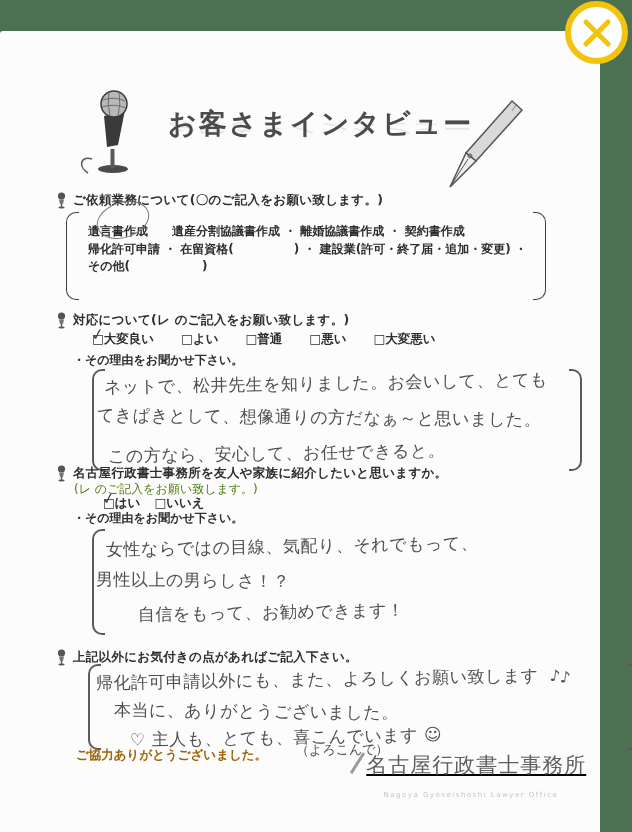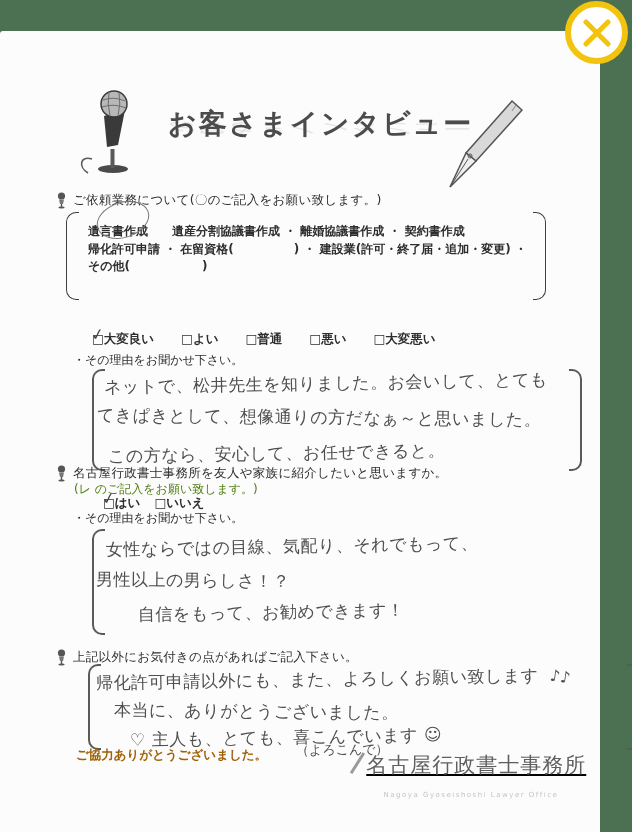--- a/index.html
+++ b/index.html
@@ -19,23 +19,23 @@
 
   
   #title{position:absolute;left:168px;top:74px;font-size:28px;font-weight:bold;color:#4b4b4b;
          letter-spacing:2px;white-space:nowrap;}
   #title-rf{position:absolute;left:168px;top:106px;font-size:28px;font-weight:bold;color:#4b4b4b;
          letter-spacing:2px;white-space:nowrap;transform:scaleY(-0.45);transform-origin:top;opacity:.12;}
   .illus{position:absolute;}
 
   
   .sec-h{position:absolute;display:flex;align-items:flex-start;gap:5px;}
-  .sec-h .txt{font-weight:normal;font-size:12.5px;color:#2e2e2e;letter-spacing:.3px;white-space:nowrap;}
+  .sec-h .txt{font-weight:bold;font-size:12.5px;color:#2e2e2e;letter-spacing:.3px;white-space:nowrap;}
   .sub{position:absolute;font-weight:normal;font-size:12px;color:#4d7c0f;white-space:nowrap;}
-  .prompt{position:absolute;font-weight:normal;font-size:12px;color:#2e2e2e;white-space:nowrap;}
+  .prompt{position:absolute;font-weight:bold;font-size:12px;color:#2e2e2e;white-space:nowrap;}
 
   
   #s1-box{position:absolute;left:66px;top:181px;width:480px;height:88px;}
   #s1-box .lines{position:absolute;left:22px;top:11px;font-size:12px;font-weight:bold;color:#2e2e2e;
                  line-height:17.5px;white-space:nowrap;}
   .bk{position:absolute;top:0;bottom:0;width:13px;box-sizing:border-box;}
   .bk.l{left:0;border:1.6px solid #3f3f3f;border-right:none;border-radius:10px 0 0 10px;}
   .bk.r{right:0;border:1.6px solid #3f3f3f;border-left:none;border-radius:0 10px 10px 0;}
   .bk.hand{border-width:2px;border-color:#5a5a5a;}
 
@@ -110,20 +110,29 @@
       <div class="bk l"></div>
       <div class="bk r"></div>
       <div class="lines">
         <div>遺言書作成　　遺産分割協議書作成 ・ 離婚協議書作成 ・ 契約書作成</div>
         <div>帰化許可申請 ・ 在留資格(　　　　　) ・ 建設業(許可・終了届・追加・変更) ・</div>
         <div>その他(　　　　　　)</div>
       </div>
     </div>
     <div id="circle-mark"></div>
 
+    <div class="sec-h" style="left:55px;top:281px">
+      <svg width="13" height="17" viewBox="0 0 13 17">
+        <circle cx="6.5" cy="4" r="3.6" fill="#555"></circle>
+        <path d="M4 7.5 L9 7.5 L8 12 L5 12 Z" fill="#777"></path>
+        <rect x="5.8" y="12" width="1.4" height="3" fill="#555"></rect>
+        <ellipse cx="6.5" cy="15.6" rx="3.2" ry="1" fill="#555"></ellipse>
+      </svg>
+      <span class="txt">対応について(レ のご記入をお願い致します。)</span>
+    </div>
     <div id="s2-choices" class="choices">
       <span class="choice">
         <span>□大変良い</span>
         <span class="tick">✓</span>
       </span>
       <span class="choice">
         <span>□よい</span>
       </span>
       <span class="choice">
         <span>□普通</span>

